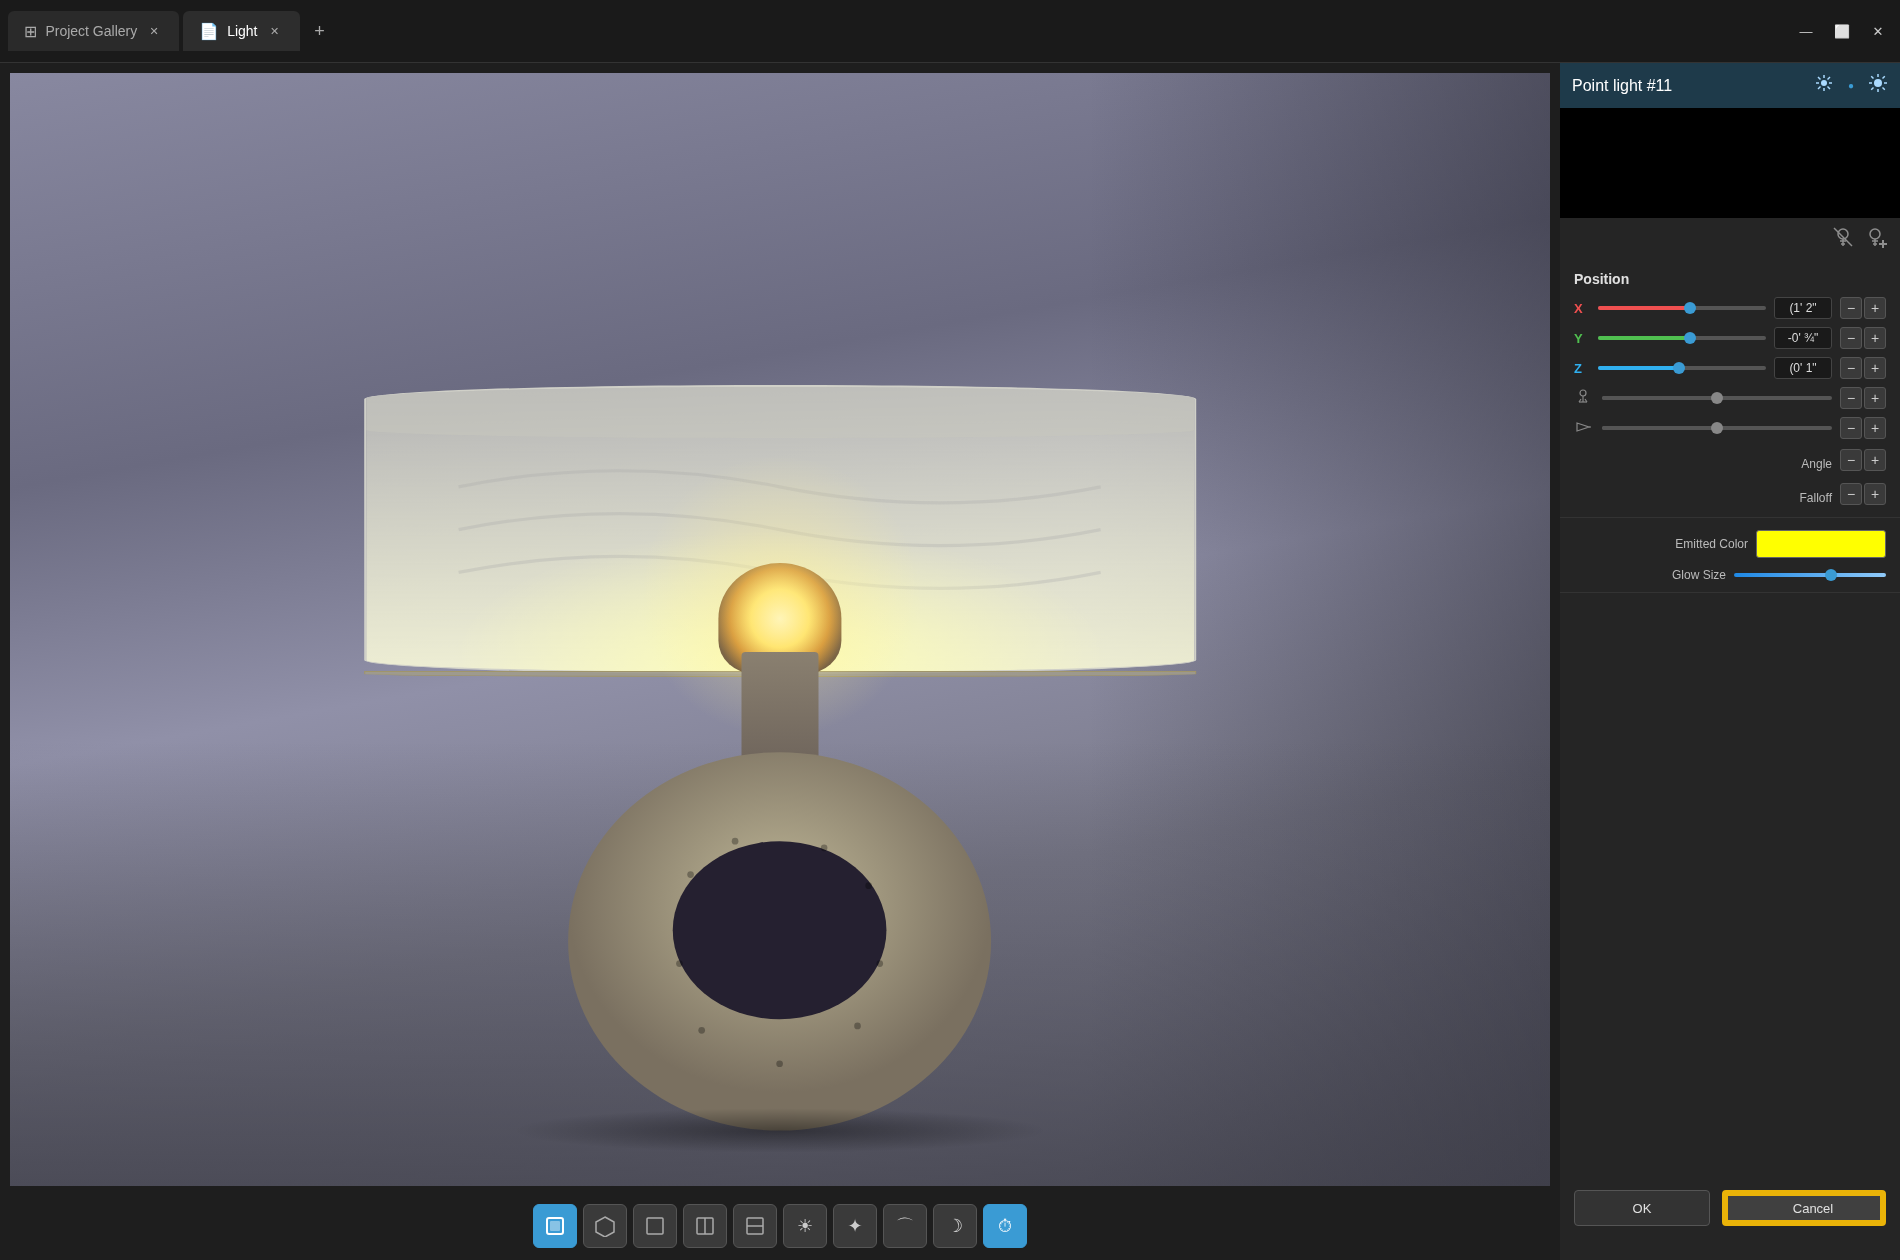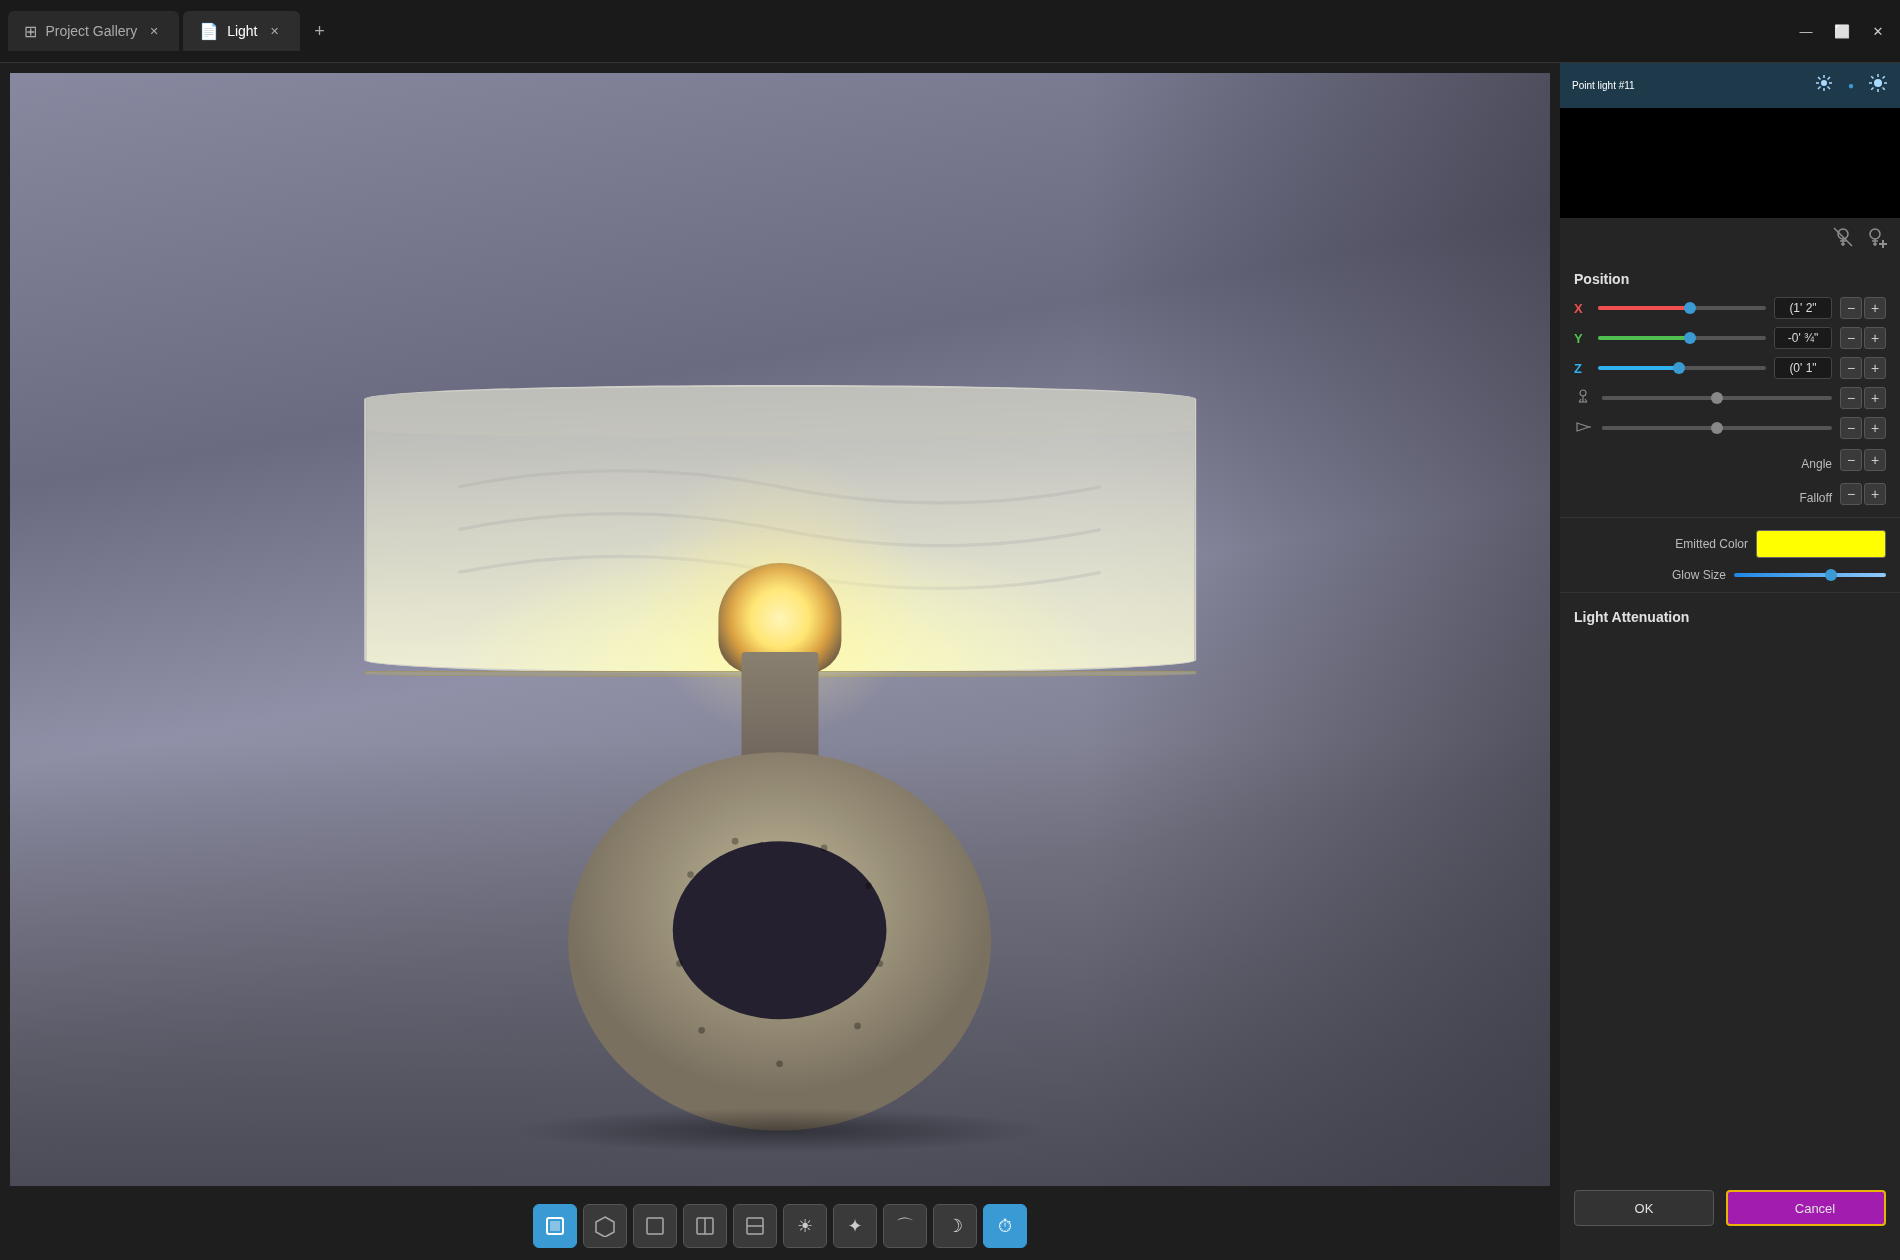--- a/index.html
+++ b/index.html
@@ -373,23 +373,23 @@
       cursor: pointer;
       font-size: 13px;
       font-weight: 400;
     }
     .footer-btn-ok {
       background: #333;
       color: #e0e0e0;
       border: 1px solid #555;
     }
     .footer-btn-cancel {
-      background: #a21caf;
+      background: #404040;
       color: #e0e0e0;
-      border: 2px solid #eab308;
+      border: 6px solid #eab308;
       padding-left: 18px;
     }
 
     
     .right-panel::-webkit-scrollbar { width: 6px; }
     .right-panel::-webkit-scrollbar-track { background: #1e1e1e; }
     .right-panel::-webkit-scrollbar-thumb { background: #444; border-radius: 3px; }
 
     
     .tab-icon { font-size: 16px; }
@@ -525,21 +525,21 @@
       <div class="toolbar-btn">✦</div>
       <div class="toolbar-btn">⌒</div>
       <div class="toolbar-btn">☽</div>
       <div class="toolbar-btn" style="background:#3a9bd4;border-color:#3a9bd4;color:white;">⏱</div>
     </div>
   </div>
 
   <div class="right-panel">
 
     <div class="light-header">
-      <span style="flex:1;font-size:10px;font-weight:500;color:#fff;">Point light #11</span>
+      <span style="flex:1;font-size:16px;font-weight:500;color:#fff;">Point light #11</span>
       <span style="color:#aadaff;font-size:18px;">
         
         <svg width="20" height="20" viewBox="0 0 20 20">
             <circle cx="10" cy="10" r="3" fill="#aadaff"></circle>
             <line x1="10" y1="2" x2="10" y2="5" stroke="#aadaff" stroke-width="1.5"></line>
             <line x1="10" y1="15" x2="10" y2="18" stroke="#aadaff" stroke-width="1.5"></line>
             <line x1="2" y1="10" x2="5" y2="10" stroke="#aadaff" stroke-width="1.5"></line>
             <line x1="15" y1="10" x2="18" y2="10" stroke="#aadaff" stroke-width="1.5"></line>
             <line x1="4" y1="4" x2="6.5" y2="6.5" stroke="#aadaff" stroke-width="1.5"></line>
             <line x1="13.5" y1="13.5" x2="16" y2="16" stroke="#aadaff" stroke-width="1.5"></line>
@@ -692,21 +692,20 @@
 
     <div class="glow-row">
       <span class="glow-label">Glow Size</span>
       <div class="glow-slider">
         <div class="glow-thumb"></div>
       </div>
     </div>
 
     <div class="divider"></div>
 
-    <div class="section-header">Light Attenuation</div>
 
     <div class="panel-footer">
       <div class="footer-btn footer-btn-ok">OK</div>
       <div class="footer-btn footer-btn-cancel">Cancel</div>
     </div>
 
   </div>
 </div>
 
 </body></html>

